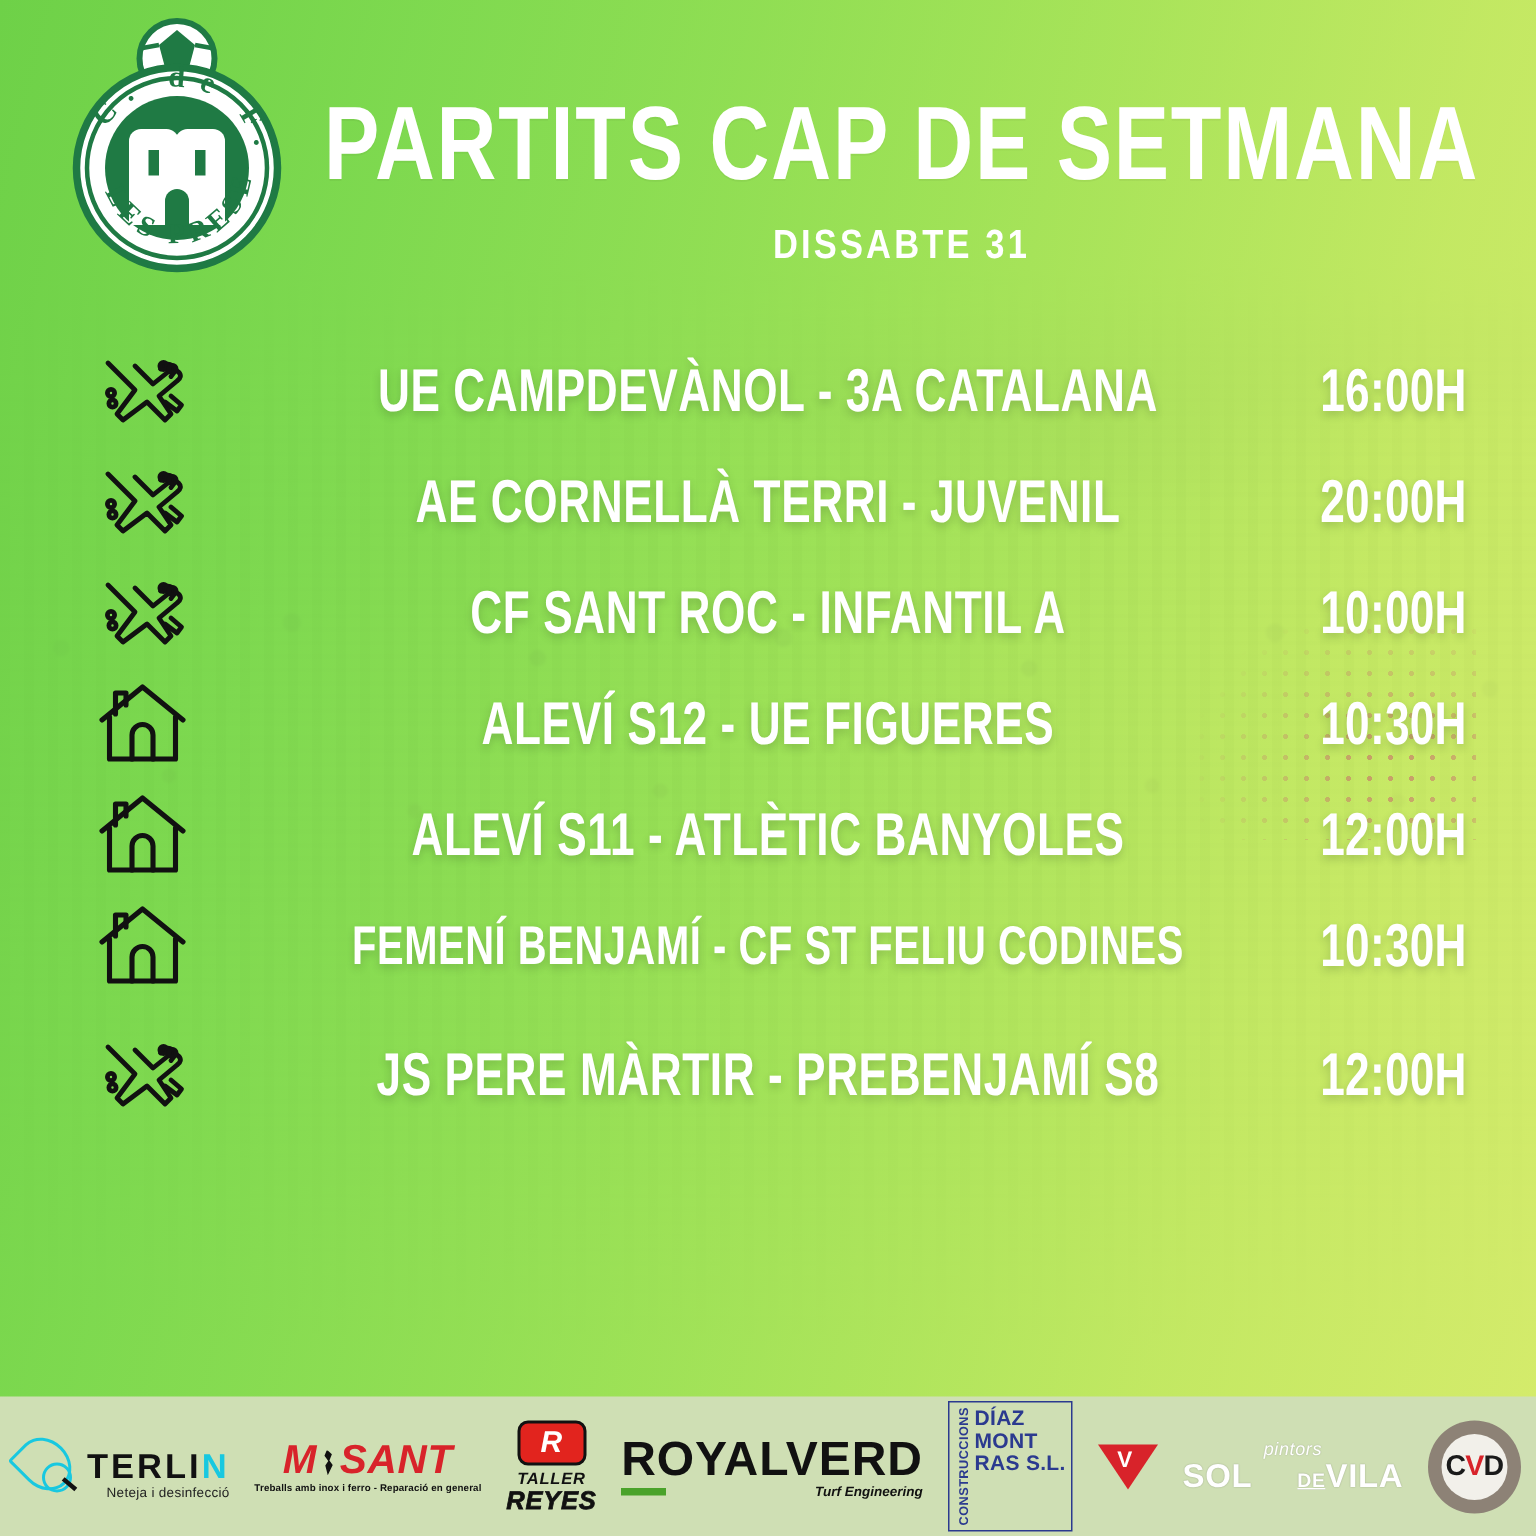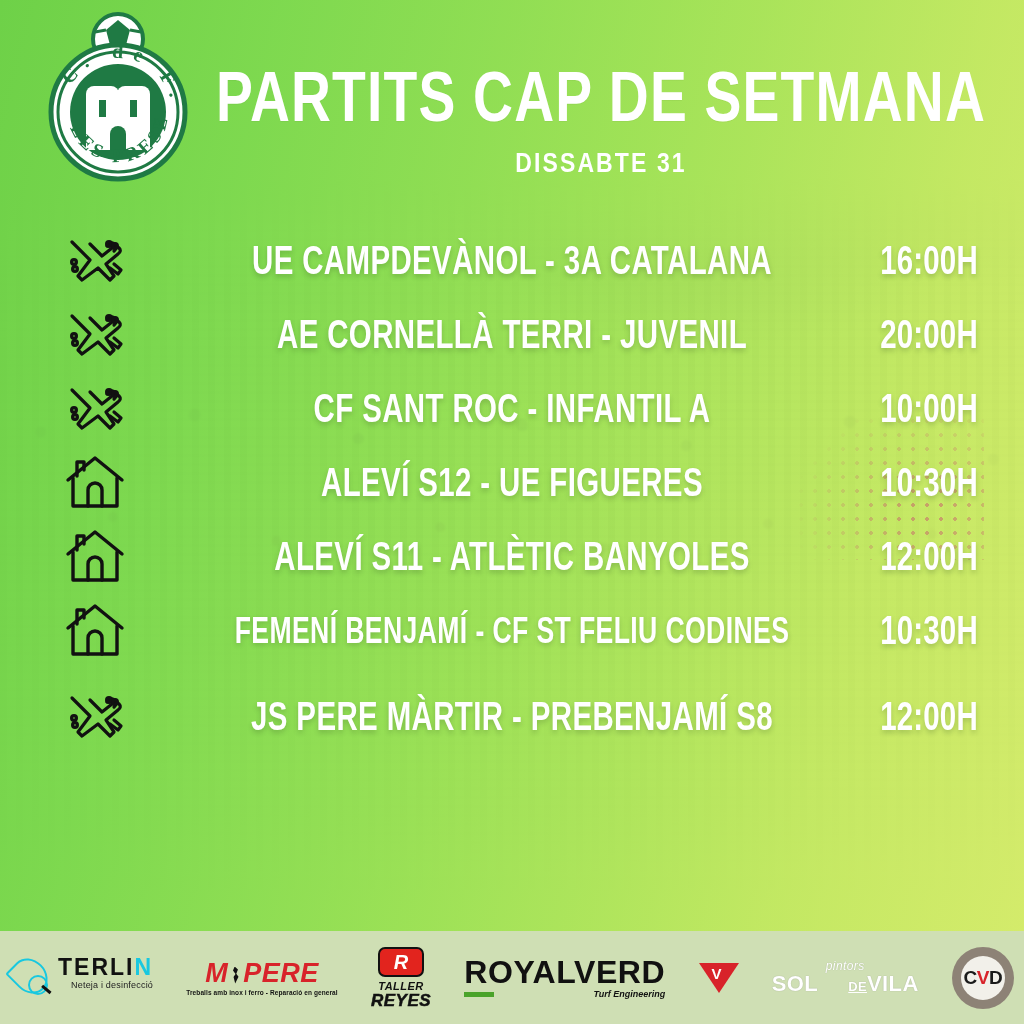--- a/index.html
+++ b/index.html
@@ -97,21 +97,21 @@
   }
   .row-tight .match-name{font-size:28px;}
 
   
   .footer{
     position:absolute;left:0;bottom:0;width:1024px;height:93px;
     background:#cfdfb4;
     display:flex;align-items:center;justify-content:space-between;
     padding:0 10px;box-sizing:border-box;
   }
-  .sponsor{display:flex;align-items:flex-start;justify-content:center;flex:0 0 auto;}
+  .sponsor{display:flex;align-items:flex-end;justify-content:center;flex:0 0 auto;}
 
   .sp-terlin{gap:6px;}
   .sp-terlin .drop{position:relative;width:42px;height:46px;}
   .sp-terlin .drop .d{
     position:absolute;left:4px;top:2px;width:28px;height:34px;
     border:2.5px solid #18c8e0;border-radius:2px 50% 50% 50%;
     transform:rotate(-45deg);
   }
   .sp-terlin .drop .mag{
     position:absolute;left:18px;top:20px;width:16px;height:16px;
@@ -356,39 +356,47 @@
           <div class="handle"></div>
       </div>
       <div class="txt">
         <div class="name">TERLI<span class="n">N</span></div>
         <div class="tag">Neteja i desinfecció</div>
       </div>
     </div>
 
     <div class="sponsor sp-moviro">
       <div class="name">
-        <span>M</span><span class="dot"></span><span>PERE</span>
+        <span>M</span><span class="dot"></span><span>SANT</span>
       </div>
       <div class="tag">Treballs amb inox i ferro - Reparació en general</div>
     </div>
 
     <div class="sponsor sp-reyes">
       <div class="badge">R</div>
       <div class="l1">TALLER</div>
       <div class="l2">REYES</div>
     </div>
 
     <div class="sponsor sp-royal">
       <div class="name">ROYALVERD</div>
       <div class="row2">
         <div class="bar"></div>
         <div class="tag">Turf Engineering</div>
       </div>
     </div>
 
+    <div class="sponsor sp-diaz">
+      <div class="side">CONSTRUCCIONS</div>
+      <div class="main">
+        <div>DÍAZ</div>
+        <div>MONT</div>
+        <div>RAS S.L.</div>
+      </div>
+    </div>
 
 
     <div class="sponsor sp-tri">
       <div class="tri"></div>
     </div>
 
     <div class="sponsor sp-sol">
       <div class="pre">pintors</div>
       <div class="name"><span>SOL</span><span class="de">DE</span><span>VILA</span></div>
     </div>

